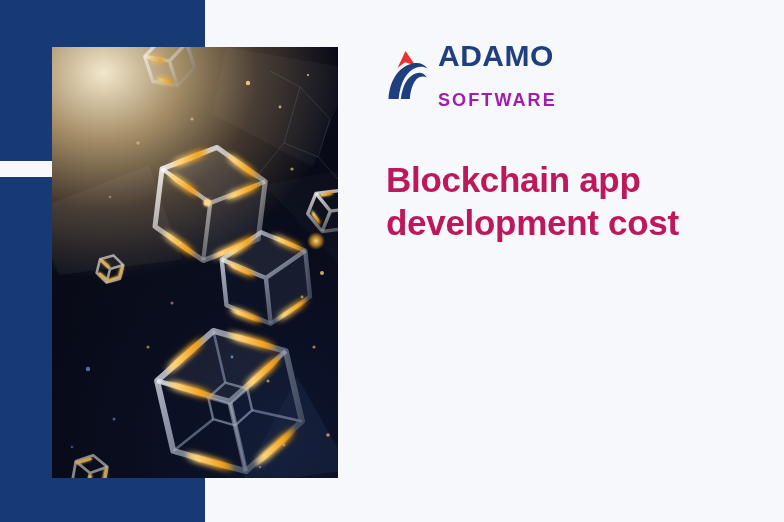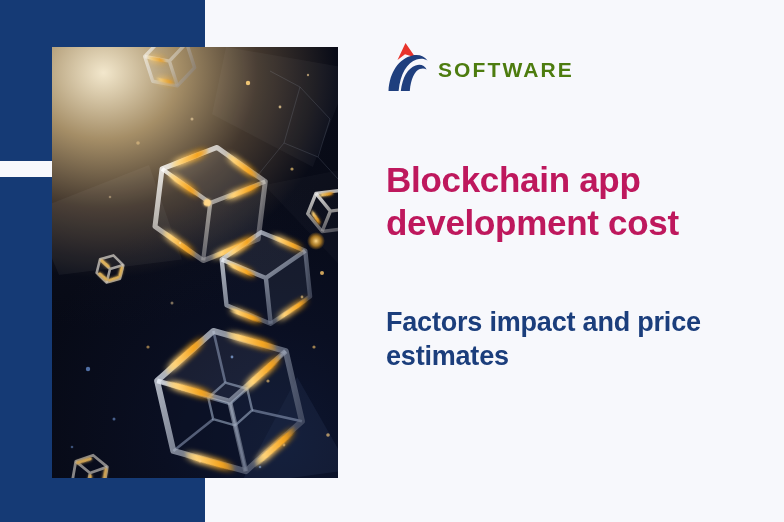--- a/index.html
+++ b/index.html
@@ -59,22 +59,22 @@
     position:absolute; left:0px; top:41px;
     display:flex; align-items:center; gap:9px;
   }
   .logo-mark { width:44px; height:52px; display:block; flex:none; }
   .logo-words { display:flex; flex-direction:column; line-height:1; }
   .logo-adamo {
     font-size:30px; font-weight:bold; color:#1f3f7e;
     letter-spacing:0.5px;
   }
   .logo-software {
-    font-size:21px; font-weight:bold; color:#4d7c0f;
-    letter-spacing:2.1px; margin-top:4px;
+    font-size:18px; font-weight:bold; color:#a21caf;
+    letter-spacing:2.1px; margin-top:20px;
   }
 
   .headline {
     position:absolute; left:1px; top:158px; width:330px;
     font-size:35px; font-weight:bold; line-height:1.23;
     color:#be185d; letter-spacing:-0.3px;
   }
   .subheadline {
     position:absolute; left:1px; top:305px; width:330px;
     font-size:27px; font-weight:bold; line-height:1.26;
@@ -310,21 +310,21 @@
 
   <div class="content">
 
     <div class="logo-row">
       <svg class="logo-mark" viewBox="0 0 44 52">
         <path d="M20.5 2 L30.5 16.5 L20.0 13.2 L12.5 19.0 Z" fill="#e8342c"></path>
         <path d="M3.5 50 C4.5 31 14 17.5 27.5 14.5 C34 13.1 39.5 15.2 42.5 19.6 C39.2 17.6 35.4 17.3 31.6 18.6 C22.2 21.8 15.4 32.4 13.6 50 Z" fill="#1f3f7e"></path>
         <path d="M15.8 50 C17.4 36.2 23.0 27.0 30.6 24.4 C35.6 22.7 39.8 24.4 41.6 28.6 C39.6 27.2 37.2 27.1 34.8 28.1 C29.6 30.2 25.8 38.0 24.8 50 Z" fill="#1f3f7e"></path>
       </svg>
       <div class="logo-words">
+        <div class="logo-adamo">ADAMO</div>
         <div class="logo-software">SOFTWARE</div>
       </div>
     </div>
 
     <h1 class="headline">Blockchain app development cost</h1>
-    <h2 class="subheadline">Factors impact and price estimates</h2>
   </div>
 
 </div>
 
 </body></html>

